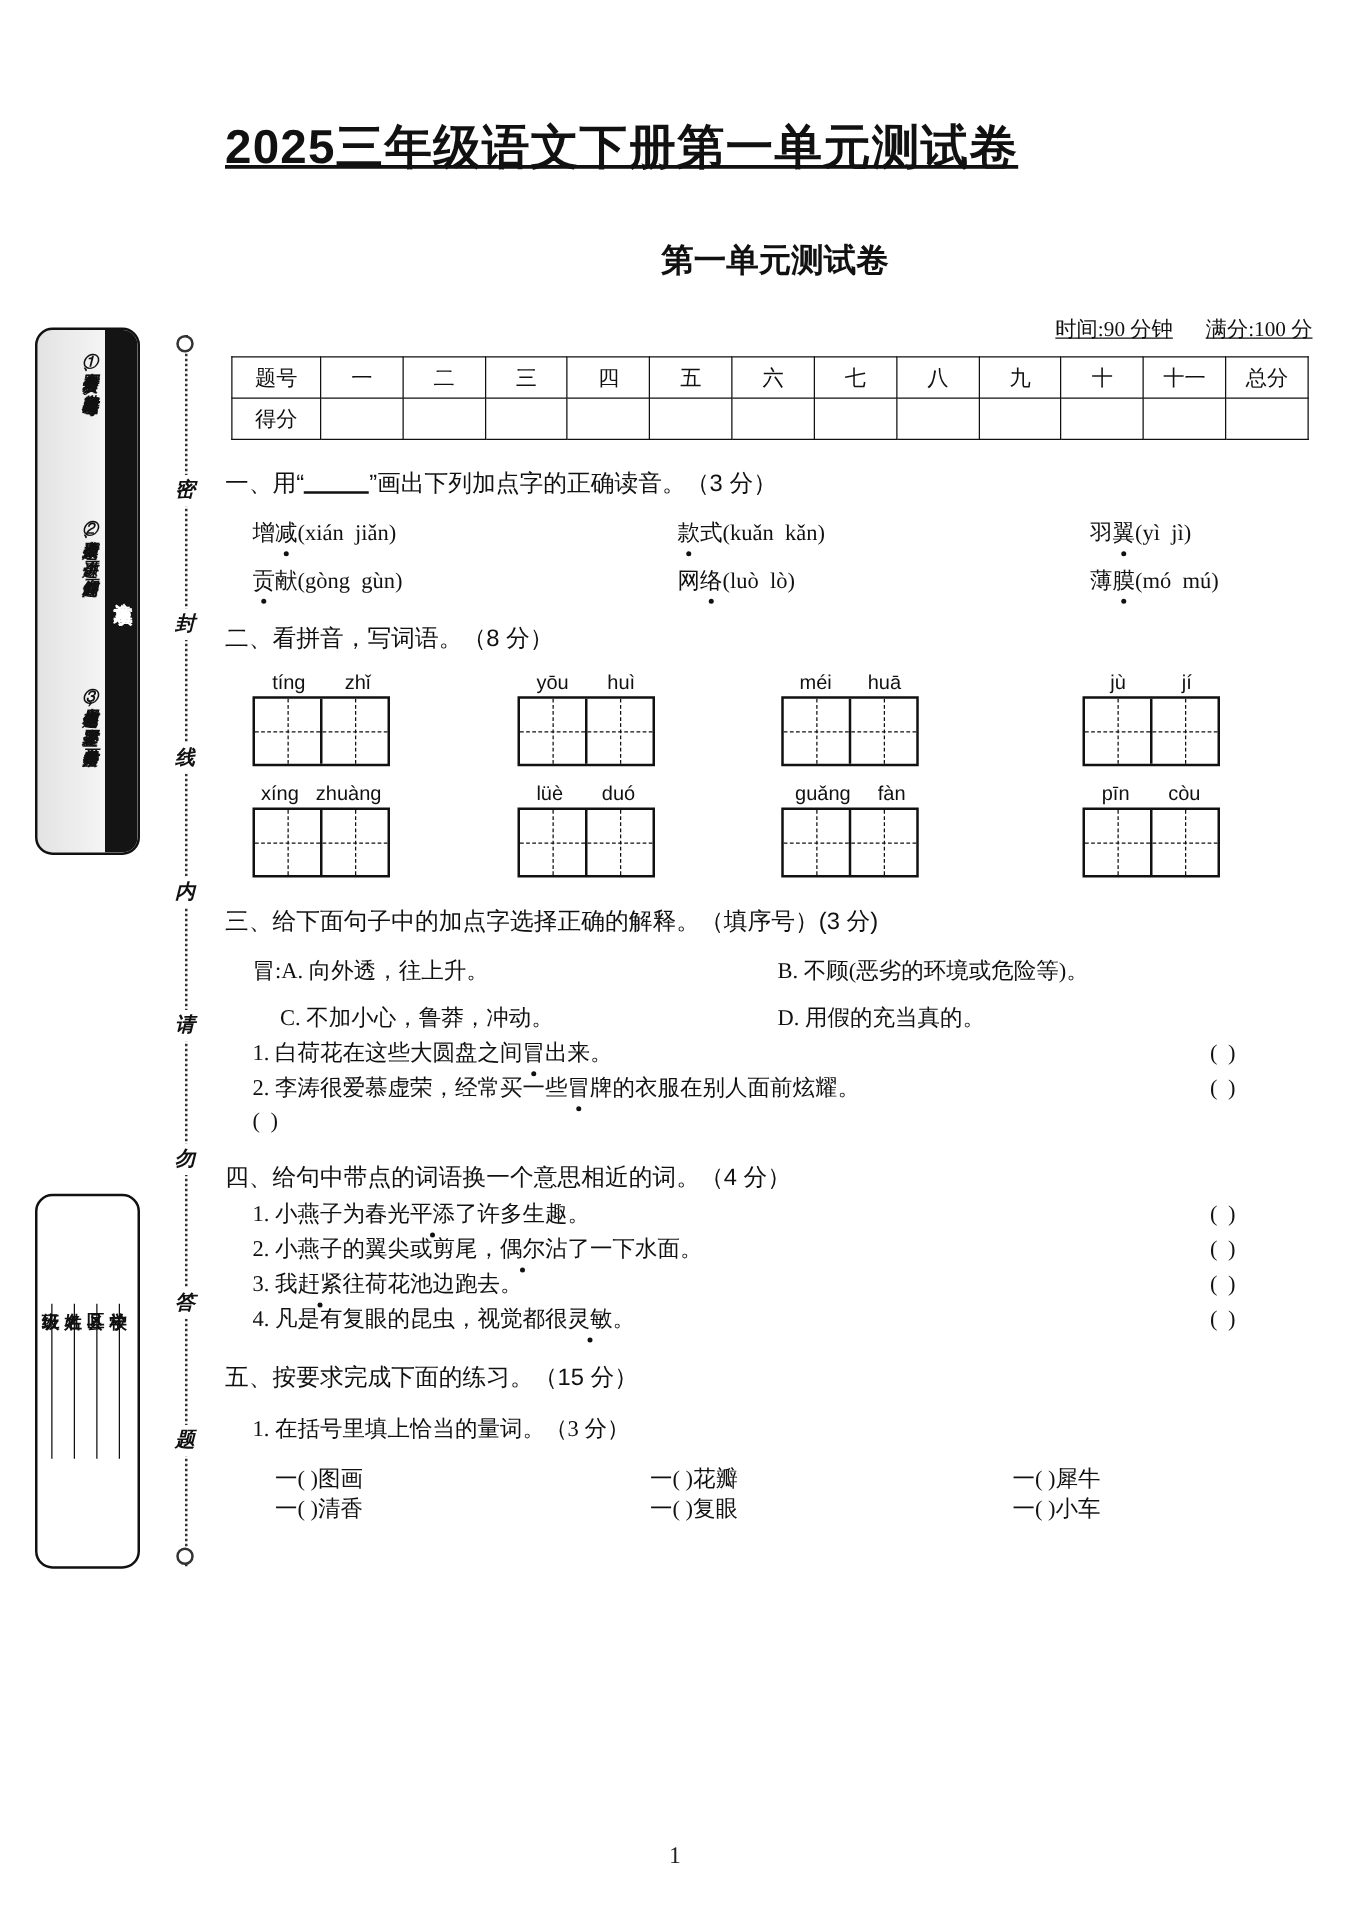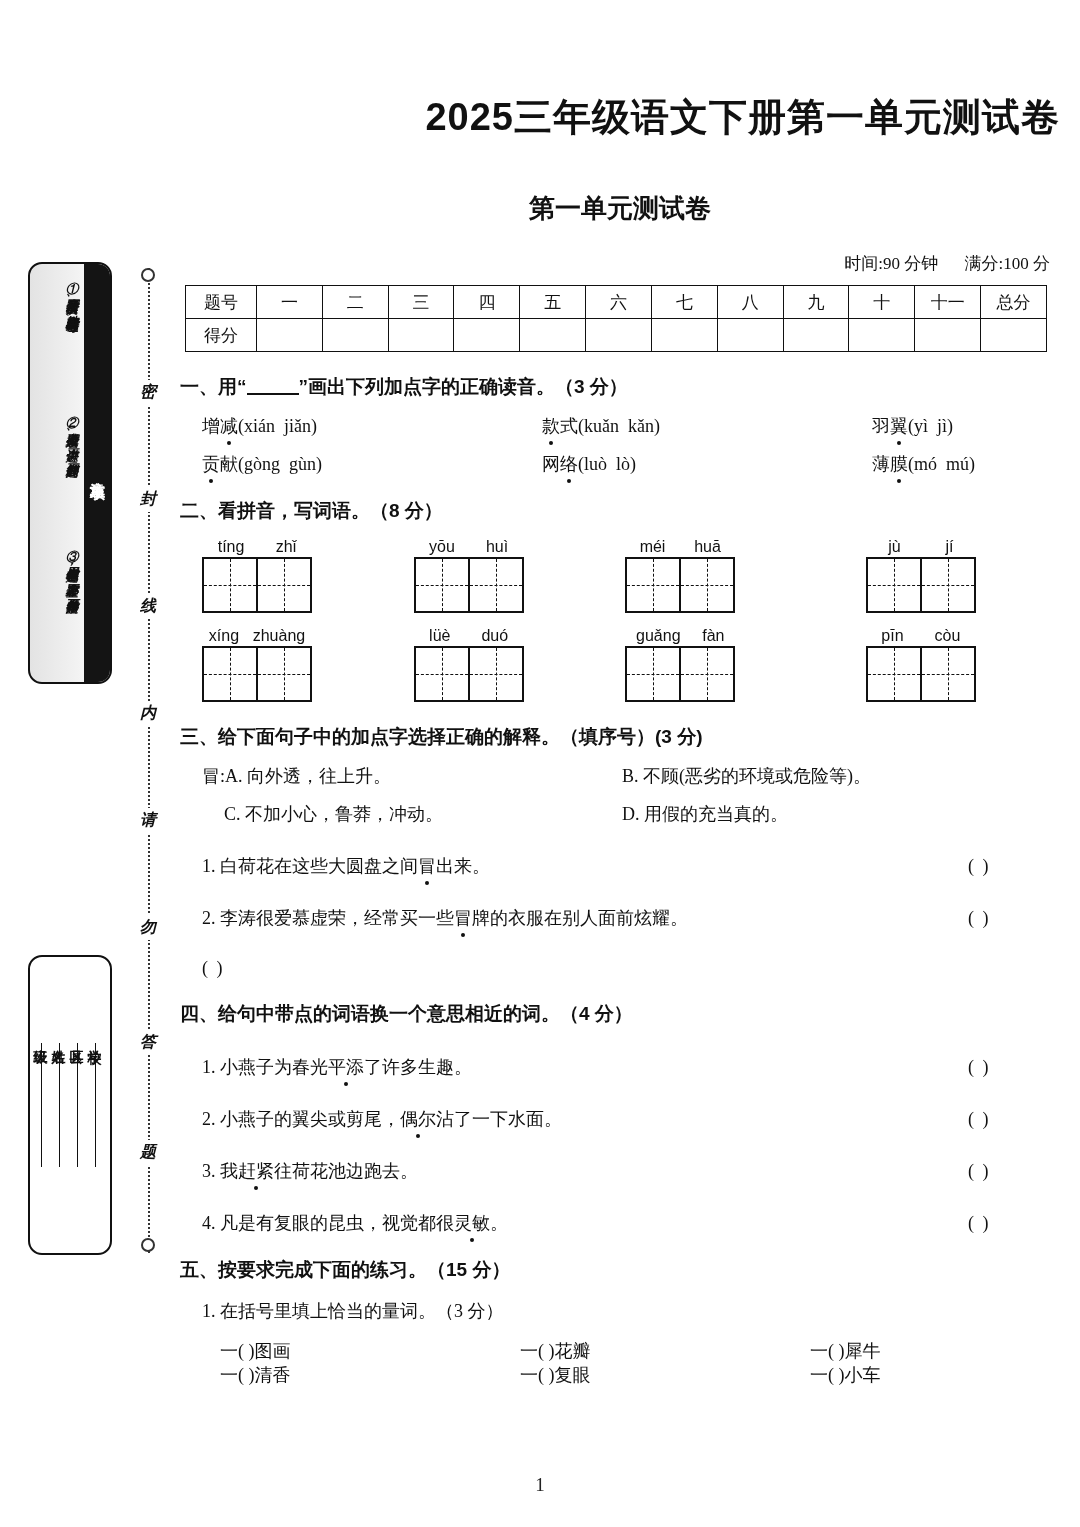--- a/index.html
+++ b/index.html
@@ -141,62 +141,63 @@
 
   
   #main {
     position: absolute;
     left: 180px; top: 0;
     width: 880px;
     padding: 0;
   }
 
   .doc-title {
-    text-align: right;
+    text-align: left;
     font-size: 38px;
     font-weight: bold;
     letter-spacing: 1px;
     margin: 92px 0 0 0;
     font-family: "Liberation Sans", sans-serif;
+    text-decoration: underline;
   }
   .doc-subtitle {
     text-align: center;
     font-size: 26px;
     font-weight: bold;
     margin: 48px 0 0 0;
     font-family: "Liberation Sans", sans-serif;
   }
   .meta-line {
     text-align: right;
     font-size: 17px;
     margin: 26px 10px 0 0;
     font-family: "Liberation Serif", serif;
   }
-  .meta-line span { margin-left: 22px; }
+  .meta-line span { margin-left: 22px; text-decoration: underline; }
 
   
   table.score-table {
     border-collapse: collapse;
     margin: 10px 0 0 5px;
     width: 862px;
     table-layout: fixed;
   }
   table.score-table td {
     border: 1.5px solid #111;
     height: 30px;
     text-align: center;
     font-size: 17px;
     font-family: "Liberation Serif", serif;
   }
   table.score-table td.hdr { width: 68px; }
 
   
   .section-title {
     font-size: 19px;
-    font-weight: bold;
+    font-weight: normal;
     margin: 22px 0 4px 0;
     font-family: "Liberation Sans", sans-serif;
   }
   .u-blank {
     display: inline-block;
     width: 52px;
     border-bottom: 2.5px solid #111;
     vertical-align: -2px;
   }
 
@@ -267,21 +268,21 @@
     grid-template-columns: 420px auto;
     row-gap: 14px;
     margin: 14px 0 0 22px;
     font-size: 18px;
   }
   .defs .indent { padding-left: 22px; }
 
   .qline {
     display: flex;
     align-items: baseline;
-    margin: 28px 0 0 22px;
+    margin: 4px 0 0 22px;
     font-size: 18px;
   }
   .qline .qtext { flex: 1 1 auto; white-space: nowrap; }
   .qline .paren {
     flex: 0 0 auto;
     width: 92px;
     text-align: left;
     padding-left: 0px;
     letter-spacing: 2px;
   }

